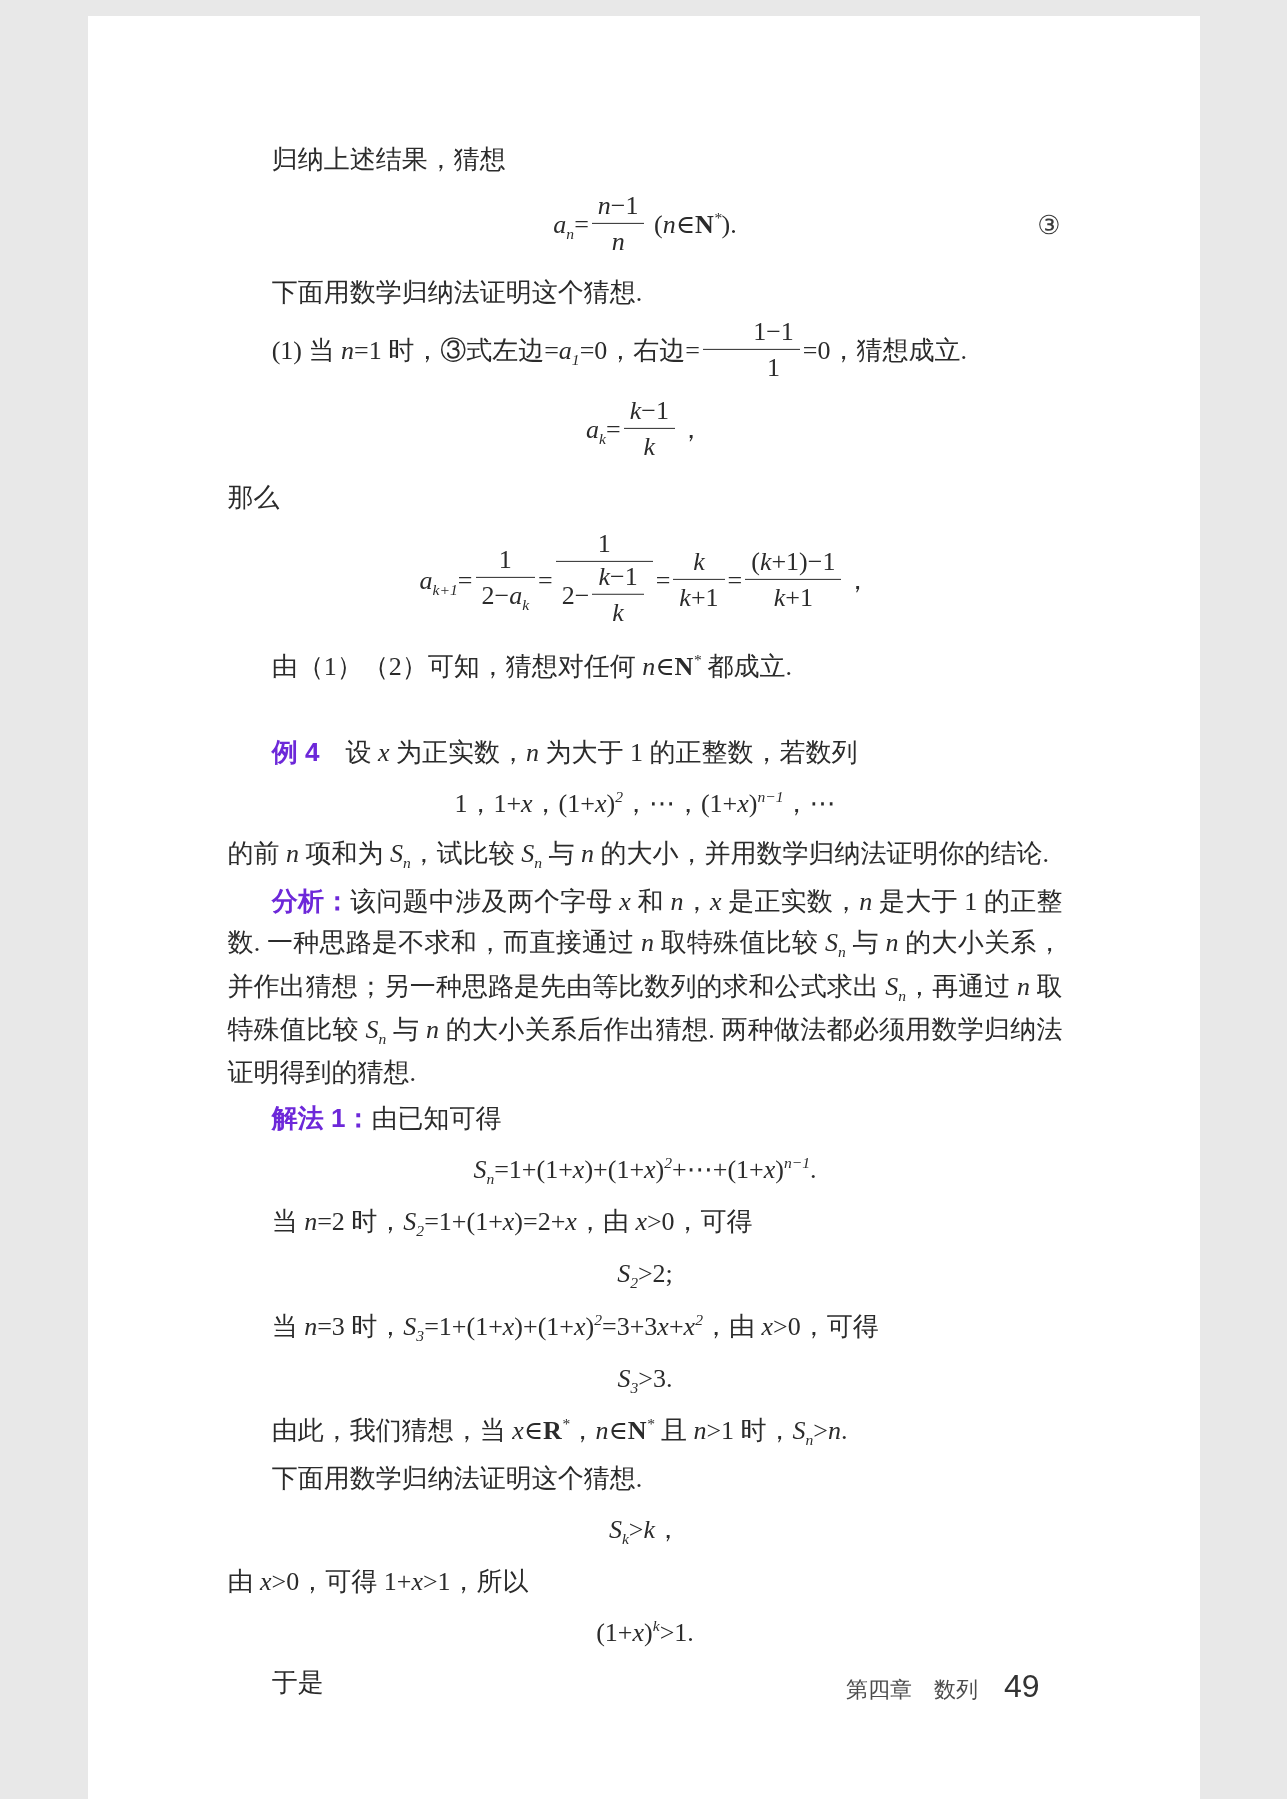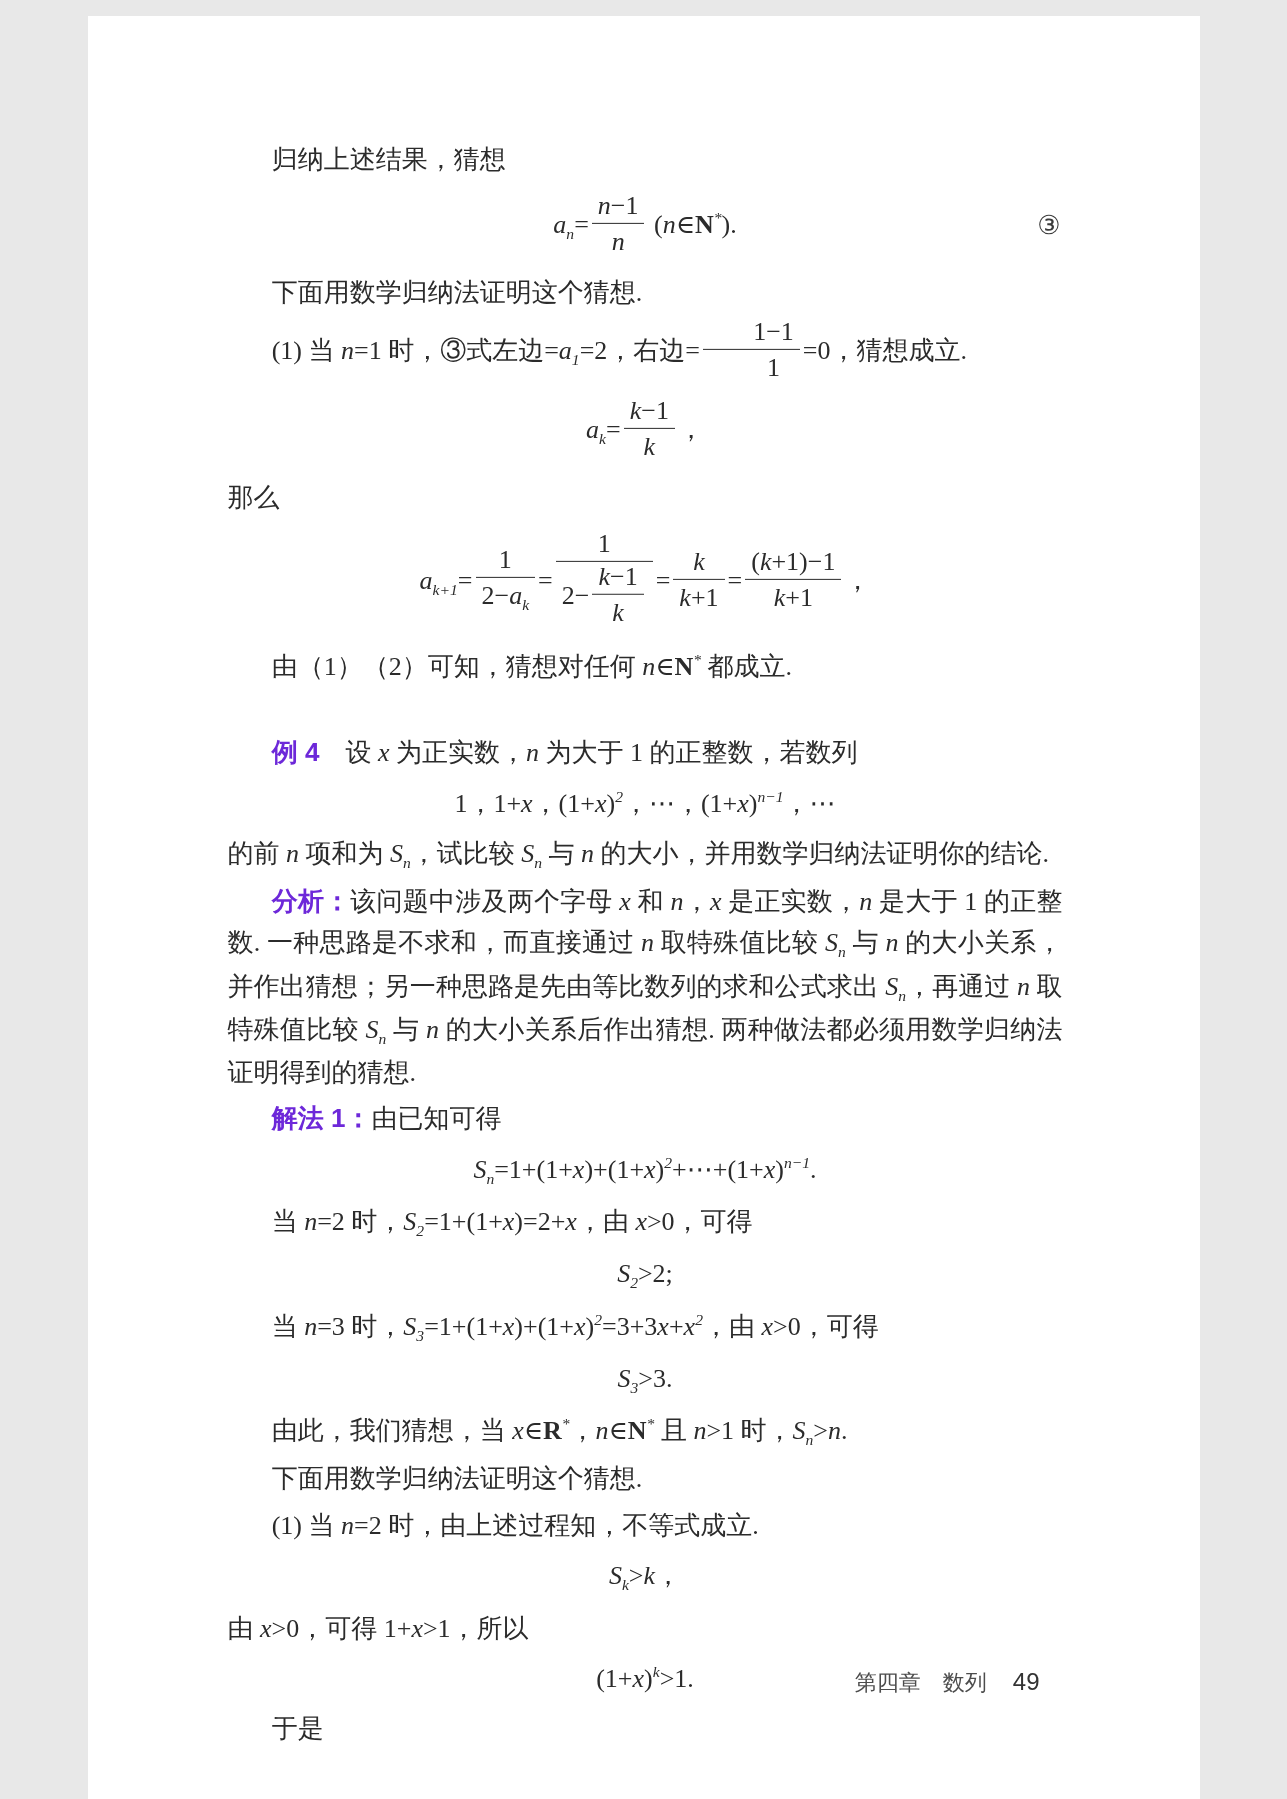--- a/index.html
+++ b/index.html
@@ -35,34 +35,34 @@
   .frac>.den{display:block;border-top:1.7px solid #2b2b2b;padding:2px 6px 0;line-height:1.2;}
   .lab{
     color:#6d28d9;font-weight:bold;
     font-family:"Liberation Sans","DejaVu Sans",sans-serif;
   }
   .footer{
     position:absolute;top:1652px;right:160px;
     font-size:22px;color:#4c4c4c;
     font-family:"Liberation Sans","DejaVu Sans",sans-serif;
   }
-  .footer .pg{margin-left:26px;font-size:24px;color:#333333;}
+  .footer .pg{margin-left:26px;font-size:32px;color:#333333;}
 </style>
 </head>
 <body>
 
 <div class="page">
   <div>
       <div class="p indent"><span class="tx">归纳上述结果，猜想</span></div>
       <div class="formula"><span class="fm"><span class="vi">a</span><sub class="ss">n</sub><span class="tx">=</span><span class="frac">
             <span class="num"><span class="vi">n</span><span class="tx">−1</span></span>
             <span class="den"><span class="vi">n</span></span>
           </span><span class="tx"> (</span><span class="vi">n</span><span class="tx">∈</span><span class="vb">N</span><sup class="ss">*</sup><span class="tx">).</span></span><span class="eqtag">③</span></div>
       <div class="p indent"><span class="tx">下面用数学归纳法证明这个猜想.</span></div>
-      <div class="p indent"><span class="tx">(1) 当 </span><span class="vi">n</span><span class="tx">=1 时，③式左边=</span><span class="vi">a</span><sub class="ss">1</sub><span class="tx">=2，右边=</span><span class="frac">
+      <div class="p indent"><span class="tx">(1) 当 </span><span class="vi">n</span><span class="tx">=1 时，③式左边=</span><span class="vi">a</span><sub class="ss">1</sub><span class="tx">=0，右边=</span><span class="frac">
           <span class="num"><span class="tx">1−1</span></span>
           <span class="den"><span class="tx">1</span></span>
         </span><span class="tx">=0，猜想成立.</span></div>
       <div class="formula"><span class="fm"><span class="vi">a</span><sub class="ss">k</sub><span class="tx">=</span><span class="frac">
             <span class="num"><span class="vi">k</span><span class="tx">−1</span></span>
             <span class="den"><span class="vi">k</span></span>
           </span><span class="tx">，</span></span></div>
       <div class="p"><span class="tx">那么</span></div>
       <div class="formula"><span class="fm"><span class="vi">a</span><sub class="ss">k+1</sub><span class="tx">=</span><span class="frac">
             <span class="num"><span class="tx">1</span></span>
@@ -86,21 +86,20 @@
       <div class="p"><span class="tx">的前 </span><span class="vi">n</span><span class="tx"> 项和为 </span><span class="vi">S</span><sub class="ss">n</sub><span class="tx">，试比较 </span><span class="vi">S</span><sub class="ss">n</sub><span class="tx"> 与 </span><span class="vi">n</span><span class="tx"> 的大小，并用数学归纳法证明你的结论.</span></div>
       <div class="p indent justify"><span class="lab">分析：</span><span class="tx">该问题中涉及两个字母 </span><span class="vi">x</span><span class="tx"> 和 </span><span class="vi">n</span><span class="tx">，</span><span class="vi">x</span><span class="tx"> 是正实数，</span><span class="vi">n</span><span class="tx"> 是大于 1 的正整数. 一种思路是不求和，而直接通过 </span><span class="vi">n</span><span class="tx"> 取特殊值比较 </span><span class="vi">S</span><sub class="ss">n</sub><span class="tx"> 与 </span><span class="vi">n</span><span class="tx"> 的大小关系，并作出猜想；另一种思路是先由等比数列的求和公式求出 </span><span class="vi">S</span><sub class="ss">n</sub><span class="tx">，再通过 </span><span class="vi">n</span><span class="tx"> 取特殊值比较 </span><span class="vi">S</span><sub class="ss">n</sub><span class="tx"> 与 </span><span class="vi">n</span><span class="tx"> 的大小关系后作出猜想. 两种做法都必须用数学归纳法证明得到的猜想.</span></div>
       <div class="p indent"><span class="lab">解法 1：</span><span class="tx">由已知可得</span></div>
       <div class="formula"><span class="fm"><span class="vi">S</span><sub class="ss">n</sub><span class="tx">=1+(1+</span><span class="vi">x</span><span class="tx">)+(1+</span><span class="vi">x</span><span class="tx">)</span><sup class="ss">2</sup><span class="tx">+⋯+(1+</span><span class="vi">x</span><span class="tx">)</span><sup class="ss">n−1</sup><span class="tx">.</span></span></div>
       <div class="p indent"><span class="tx">当 </span><span class="vi">n</span><span class="tx">=2 时，</span><span class="vi">S</span><sub class="ss">2</sub><span class="tx">=1+(1+</span><span class="vi">x</span><span class="tx">)=2+</span><span class="vi">x</span><span class="tx">，由 </span><span class="vi">x</span><span class="tx">&gt;0，可得</span></div>
       <div class="formula"><span class="fm"><span class="vi">S</span><sub class="ss">2</sub><span class="tx">&gt;2;</span></span></div>
       <div class="p indent"><span class="tx">当 </span><span class="vi">n</span><span class="tx">=3 时，</span><span class="vi">S</span><sub class="ss">3</sub><span class="tx">=1+(1+</span><span class="vi">x</span><span class="tx">)+(1+</span><span class="vi">x</span><span class="tx">)</span><sup class="ss">2</sup><span class="tx">=3+3</span><span class="vi">x</span><span class="tx">+</span><span class="vi">x</span><sup class="ss">2</sup><span class="tx">，由 </span><span class="vi">x</span><span class="tx">&gt;0，可得</span></div>
       <div class="formula"><span class="fm"><span class="vi">S</span><sub class="ss">3</sub><span class="tx">&gt;3.</span></span></div>
       <div class="p indent"><span class="tx">由此，我们猜想，当 </span><span class="vi">x</span><span class="tx">∈</span><span class="vb">R</span><sup class="ss">*</sup><span class="tx">，</span><span class="vi">n</span><span class="tx">∈</span><span class="vb">N</span><sup class="ss">*</sup><span class="tx"> 且 </span><span class="vi">n</span><span class="tx">&gt;1 时，</span><span class="vi">S</span><sub class="ss">n</sub><span class="tx">&gt;</span><span class="vi">n</span><span class="tx">.</span></div>
       <div class="p indent"><span class="tx">下面用数学归纳法证明这个猜想.</span></div>
-      <div class="p indent"><span class="tx">(1) 当 </span><span class="vi">n</span><span class="tx">=2 时，由上述过程知，不等式成立.</span></div>
       <div class="formula"><span class="fm"><span class="vi">S</span><sub class="ss">k</sub><span class="tx">&gt;</span><span class="vi">k</span><span class="tx">，</span></span></div>
       <div class="p"><span class="tx">由 </span><span class="vi">x</span><span class="tx">&gt;0，可得 1+</span><span class="vi">x</span><span class="tx">&gt;1，所以</span></div>
       <div class="formula"><span class="fm"><span class="tx">(1+</span><span class="vi">x</span><span class="tx">)</span><sup class="ss">k</sup><span class="tx">&gt;1.</span></span></div>
       <div class="p indent"><span class="tx">于是</span></div>
     </div>
   <div class="footer">
     <span>第四章　数列</span><span class="pg">49</span>
   </div>
 </div>
 

